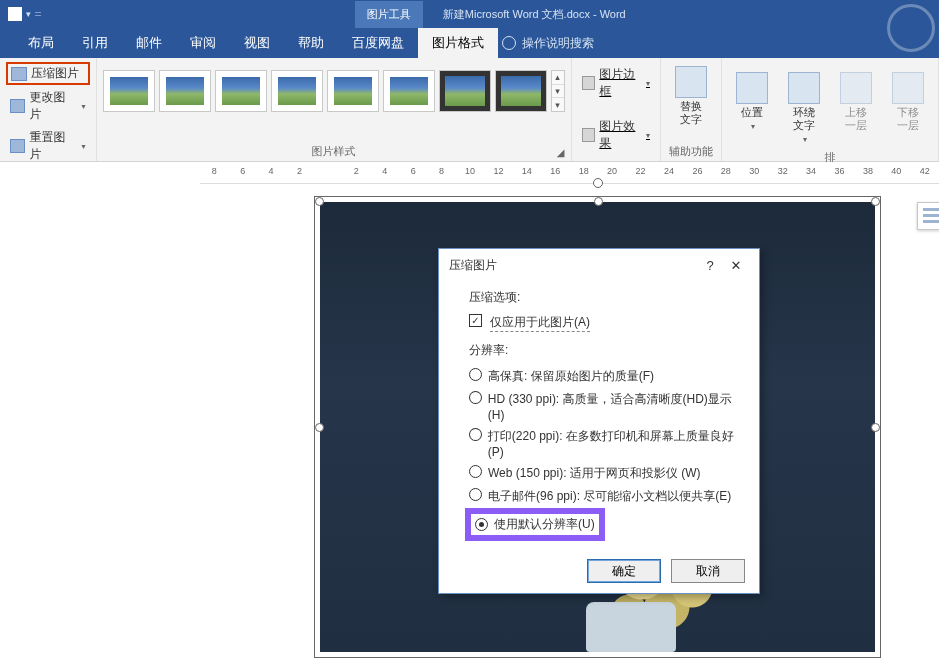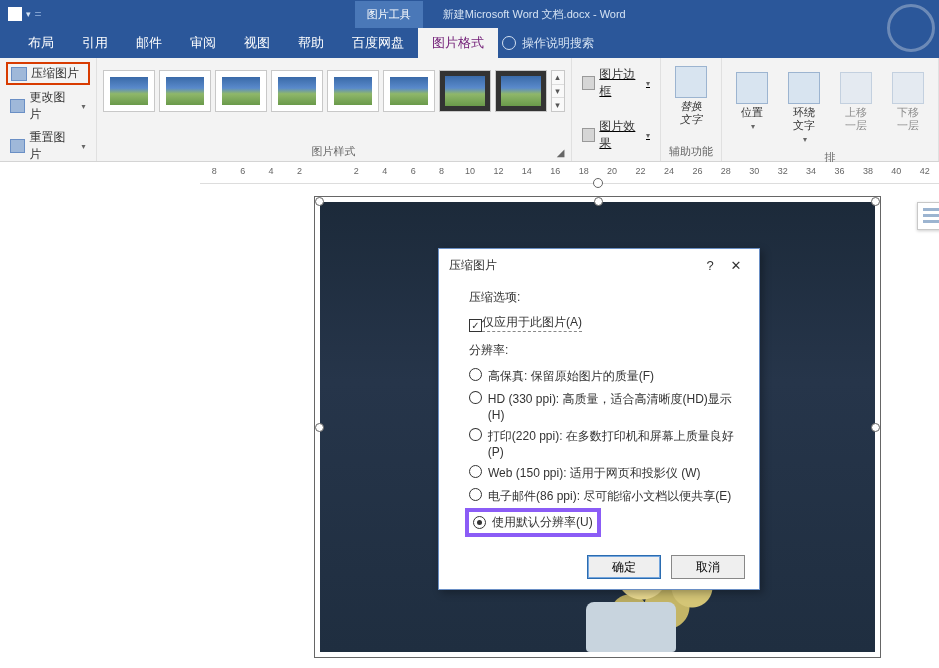--- a/index.html
+++ b/index.html
@@ -9,21 +9,21 @@
 .titlebar { height: 28px; background: #2b579a; display: flex; align-items: center; color: #d4e2f3; }
 .title-left { display: flex; align-items: center; gap: 4px; padding-left: 8px; }
 .title-left .icon { width: 14px; height: 14px; background: #fff; display: inline-block; }
 .title-center { flex: 1; display: flex; align-items: center; justify-content: center; gap: 20px; font-size: 11px; }
 .ctx-tab { background: #4a78b8; color: #fff; padding: 6px 12px; }
 .doc-title { color: #d4e2f3; }
 
 
 .tabsrow { height: 30px; background: #2b579a; display: flex; align-items: center; color: #fff; padding-left: 14px; gap: 0; }
 .tab { padding: 0 14px; height: 30px; line-height: 30px; font-size: 13px; cursor: pointer; }
-.tab.active { background: #f3f3f3; color: #701a75; }
+.tab.active { background: #f3f3f3; color: #000000; }
 .tell-me { display: flex; align-items: center; gap: 6px; padding-left: 4px; color: #d4e2f3; font-size: 12px; }
 .bulb { width: 14px; height: 14px; border: 1px solid #d4e2f3; border-radius: 50%; display: inline-block; position: relative; }
 
 
 .ribbon { height: 104px; background: #f3f3f3; border-bottom: 1px solid #d4d4d4; display: flex; }
 .ribbon-group { border-right: 1px solid #e0e0e0; display: flex; flex-direction: column; padding: 4px 6px 2px 6px; }
 .group-body { flex: 1; display: flex; align-items: flex-start; gap: 4px; }
 .group-label { height: 16px; font-size: 11px; color: #666; text-align: center; display: flex; align-items: center; justify-content: center; position: relative; }
 .launcher { position: absolute; right: -2px; bottom: 0; width: 12px; height: 12px; font-size: 10px; color: #666; cursor: pointer; }
 
@@ -72,27 +72,27 @@
 .layout-opts .ico { width:16px; height:16px; background: repeating-linear-gradient(to bottom, #9cb4d0 0 3px, transparent 3px 6px); }
 
 
 .dialog { position: absolute; left: 438px; top: 248px; width: 322px; background: #fff; border: 1px solid #6a8fc5; box-shadow: 3px 3px 8px rgba(0,0,0,0.3); }
 .dlg-title { height: 32px; display: flex; align-items: center; padding: 0 10px; font-size: 12px; color: #333; }
 .dlg-title .ttext { flex: 1; }
 .dlg-title .help, .dlg-title .close { width: 26px; text-align: center; font-size: 13px; cursor: pointer; color: #333; }
 .dlg-body { padding: 4px 14px 10px 14px; font-size: 12px; color: #333; }
 .dlg-section { margin-bottom: 8px; }
 .dlg-label { margin: 4px 0 6px 16px; }
-.cb-row { display: flex; align-items: flex-end; gap: 0; padding: 2px 0 2px 16px; }
+.cb-row { display: flex; align-items: flex-start; gap: 8px; padding: 2px 0 2px 16px; }
 .cb { width: 13px; height: 13px; border: 1px solid #333; display: inline-flex; align-items: center; justify-content: center; font-size: 10px; line-height: 10px; background:#fff; }
 .cb.checked::after { content: '✓'; }
 .rb-row { display: flex; align-items: flex-start; gap: 6px; padding: 3px 0 3px 16px; }
 .rb { width: 13px; height: 13px; border: 1px solid #333; border-radius: 50%; display: inline-block; position: relative; background:#fff; }
 .rb.sel::after { content:''; position:absolute; inset:3px; background:#333; border-radius:50%; }
-.hl-default { display:inline-flex; align-items:center; gap:6px; border: 4px solid #8b5cf6; padding: 2px 4px; margin-left: 12px; }
+.hl-default { display:inline-flex; align-items:center; gap:6px; border: 6px solid #8b5cf6; padding: 2px 4px; margin-left: 12px; }
 .hl-default .rb { margin-left:0; }
 .dlg-foot { display: flex; justify-content: flex-end; gap: 10px; padding-top: 10px; }
 .dlg-btn { width: 74px; height: 24px; border: 1px solid #888; background: #efefef; font-size: 12px; cursor: pointer; }
 .dlg-btn.primary { border: 1px solid #2b6cb0; box-shadow: inset 0 0 0 1px #74a6de; }
 
 .watermark { position:absolute; right:4px; top:4px; width:48px; height:48px; border:3px solid #d0d8e4; border-radius:50%; opacity:.4; }
 </style>
 </head>
 <body>
 
@@ -204,21 +204,21 @@
           <span class="ico"></span>
           <span>图片版式</span>
           <span class="dropdown-arrow">▾</span>
         </div>
       </div>
     </div>
     <div class="group-label"></div>
   </div>
 
   <div class="ribbon-group" style="width:62px;">
-    <div class="group-body" style="justify-content:flex-end;font-style:italic;">
+    <div class="group-body" style="justify-content:flex-end;">
       <div class="large-btn">
         <span class="ico"></span>
         <span class="lbl">替换文字</span>
       </div>
     </div>
     <div class="group-label">
         <span>辅助功能</span>
       </div>
   </div>
 
@@ -323,21 +323,21 @@
       <div class="rb-row">
           <span class="rb"></span>
           <span>打印(220 ppi): 在多数打印机和屏幕上质量良好(P)</span>
         </div>
       <div class="rb-row">
           <span class="rb"></span>
           <span>Web (150 ppi): 适用于网页和投影仪 (W)</span>
         </div>
       <div class="rb-row">
           <span class="rb"></span>
-          <span>电子邮件(86 ppi): 尽可能缩小文档以便共享(E)</span>
+          <span>电子邮件(96 ppi): 尽可能缩小文档以便共享(E)</span>
         </div>
       <div class="hl-default">
         <span class="rb sel"></span>
         <span>使用默认分辨率(U)</span>
       </div>
     </div>
     <div class="dlg-foot">
       <button class="dlg-btn primary">确定</button>
       <button class="dlg-btn">取消</button>
     </div>

